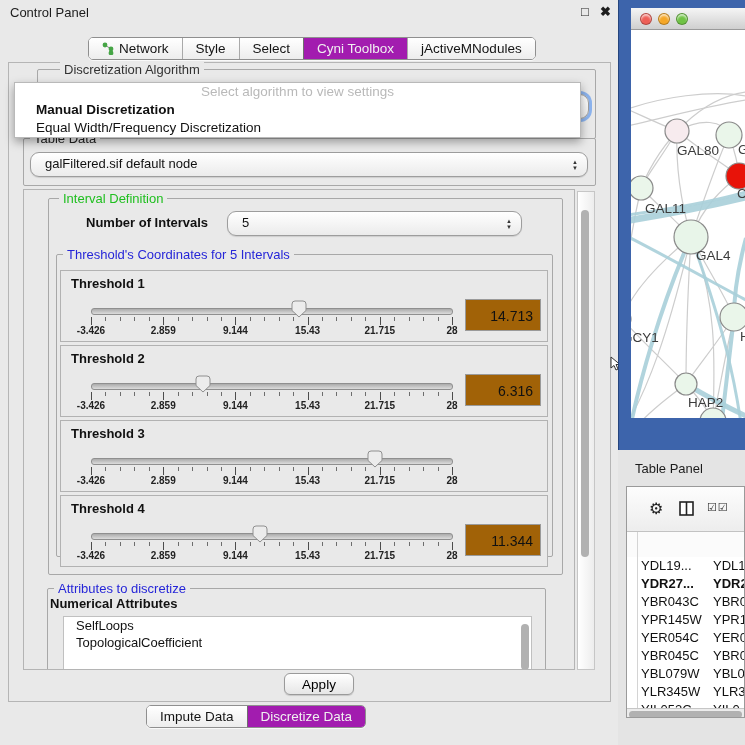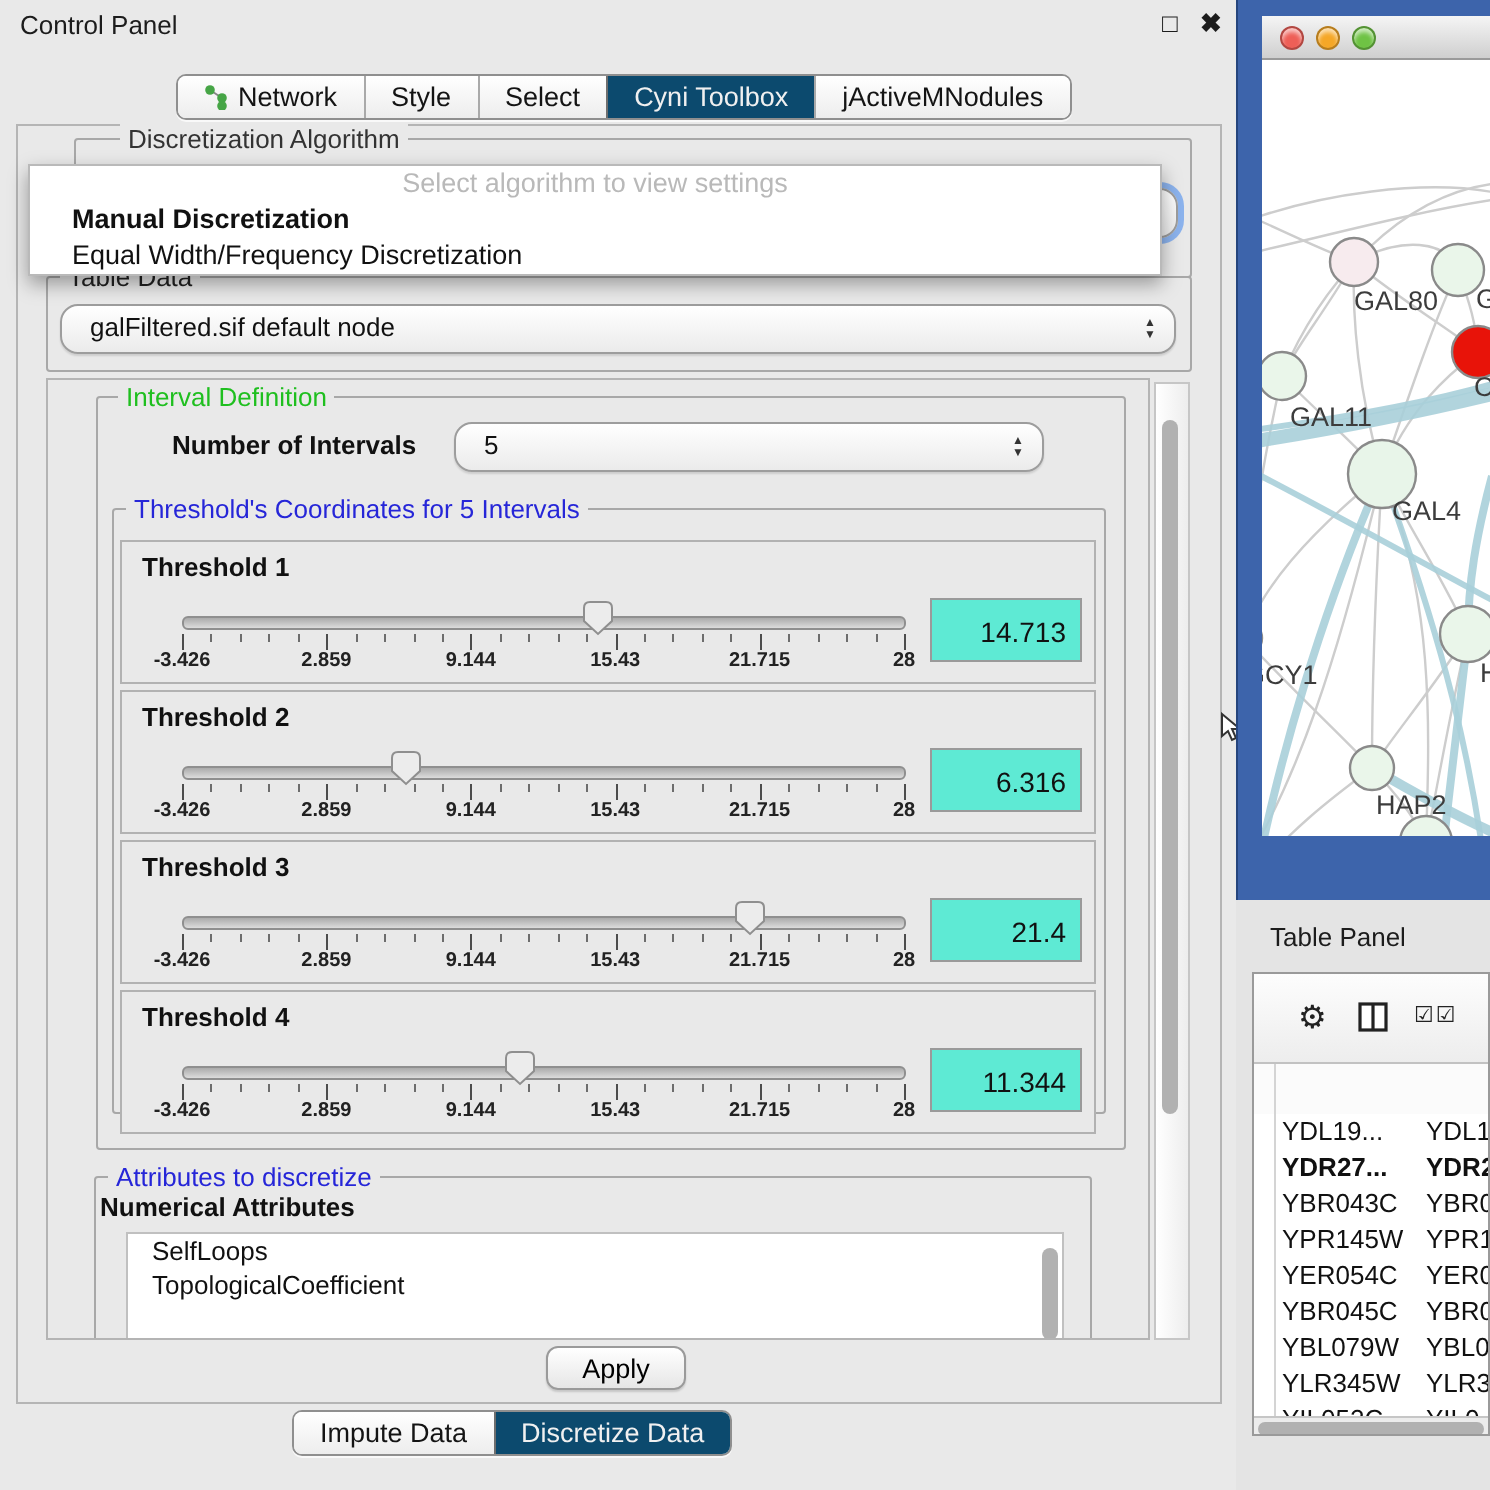--- a/index.html
+++ b/index.html
@@ -10,21 +10,21 @@
   .cw{position:absolute;left:0;top:0;width:618px;height:745px;background:#e9e9e9;}
   .cw-titlebar{position:absolute;left:0;top:0;width:100%;height:24px;}
   .cw-title{position:absolute;left:10px;top:5px;font-size:13px;color:#1c1c1c;}
   .win-btn{position:absolute;top:4px;font-size:13px;color:#1c1c1c;cursor:default;}
   .tabbar{position:absolute;display:flex;border:1px solid #8f8f8f;border-radius:5px;
     overflow:hidden;background:#fff;box-shadow:0 1px 0 rgba(255,255,255,.7);}
   .tabbar .tab{padding:0 13px;height:21px;line-height:21px;font-size:13.5px;color:#141414;
     background:linear-gradient(#ffffff,#ededed);border-left:1px solid #a9a9a9;
     display:flex;align-items:center;gap:5px;white-space:nowrap;}
   .tabbar .tab:first-child{border-left:none;}
-  .tabbar .tab.selected{background:#0c4a6e;color:#f0f0f0;border-left-color:#6e6e6e;}
+  .tabbar .tab.selected{background:#a21caf;color:#f0f0f0;border-left-color:#6e6e6e;}
   .content-panel{position:absolute;left:8px;top:62px;width:601px;height:638px;
     border:1px solid #b5b5b5;background:#e9e9e9;}
   .groupbox{position:absolute;border:1px solid #a8a8a8;border-radius:2px;}
   .gb-title{position:absolute;top:-8px;left:10px;background:#e9e9e9;padding:0 4px;
     font-size:13px;line-height:15px;white-space:nowrap;}
   .combo{position:absolute;background:linear-gradient(#ffffff,#ebebeb);
     border:1px solid #9d9d9d;border-radius:9px;font-size:13px;color:#111;
     box-shadow:0 1px 1px rgba(0,0,0,.12);}
   .combo .val{position:absolute;left:14px;top:0;line-height:22px;white-space:nowrap;}
   .combo .arrows{position:absolute;right:9px;top:50%;transform:translateY(-50%);
@@ -48,21 +48,21 @@
   .th-label{position:absolute;left:10px;top:5px;font-size:13px;font-weight:bold;}
   .th-track{position:absolute;left:30px;top:37px;width:360px;height:5px;border-radius:3px;
     background:linear-gradient(#ababab,#dcdcdc);border:1px solid #8f8f8f;}
   .th-thumb{position:absolute;top:29px;width:16px;height:18px;}
   .th-ticks{position:absolute;left:30px;top:46px;width:361px;height:8px;}
   .tick{position:absolute;top:0;width:1px;height:4px;background:#6d6d6d;}
   .tick.major{height:8px;background:#4c4c4c;}
   .th-ticklabels{position:absolute;left:30px;top:54px;width:361px;height:12px;}
   .th-ticklabels span{position:absolute;width:60px;margin-left:-30px;text-align:center;
     font-size:10px;font-weight:bold;color:#222;}
-  .th-value{position:absolute;left:404px;top:28px;width:76px;height:32px;background:#5eead4;
+  .th-value{position:absolute;left:404px;top:28px;width:76px;height:32px;background:#a16207;
     border:1px solid #9a9a9a;font-size:14px;line-height:32px;text-align:right;
     padding-right:7px;box-sizing:border-box;}
   
   .attr-list{position:absolute;left:39px;top:426px;width:467px;height:60px;background:#fff;
     border:1px solid #c0c0c0;font-size:13px;}
   .attr-list .item{line-height:17px;padding-left:12px;white-space:nowrap;}
   .attr-list .lscroll{position:absolute;right:2px;top:7px;width:8px;height:46px;
     border-radius:5px;background:#b1b1b1;}
   .button{position:absolute;background:linear-gradient(#ffffff,#e6e6e6);
     border:1px solid #9a9a9a;border-radius:6px;font-size:13.5px;text-align:center;
@@ -298,21 +298,20 @@
                 <span class="tick major" style="left: 100%;"></span>
               </div>
     <div class="th-ticklabels">
                 <span style="left: 0%;">-3.426</span>
                 <span style="left: 20%;">2.859</span>
                 <span style="left: 40%;">9.144</span>
                 <span style="left: 60%;">15.43</span>
                 <span style="left: 80%;">21.715</span>
                 <span style="left: 100%;">28</span>
               </div>
-    <div class="th-value">21.4</div>
   </div>
             <div class="threshold-row" style="top: 305px;">
     <span class="th-label">Threshold 4</span>
     <div class="th-track"></div>
     <svg class="th-thumb" width="16" height="18" style="left: 191.197px;">
       <path d="M1,4 Q1,1 4,1 L12,1 Q15,1 15,4 L15,10.5 L8,17 L1,10.5 Z" fill="#ececec" stroke="#8f8f8f" stroke-width="1"></path>
     </svg>
     <div class="th-ticks">
                 <span class="tick major" style="left: 0%;"></span>
                 <span class="tick" style="left: 4%;"></span>
@@ -363,21 +362,21 @@
               <div class="item">TopologicalCoefficient</div>
             </div>
           <div class="lscroll"></div>
         </div>
       </div>
 
       <div class="vscroll">
         <div class="thumb" style="top:18px;height:347px;"></div>
       </div>
 
-      <button class="button" style="left:264px;top:610px;width:70px;height:22px;">Apply</button>
+      <button class="button" style="left:275px;top:610px;width:70px;height:22px;">Apply</button>
     </div>
 
     <div class="popup">
       <div class="row ph">Select algorithm to view settings</div>
       <div id="popup-items">
           <div class="row bold">Manual Discretization</div>
           <div class="row">Equal Width/Frequency Discretization</div>
         </div>
     </div>
 

